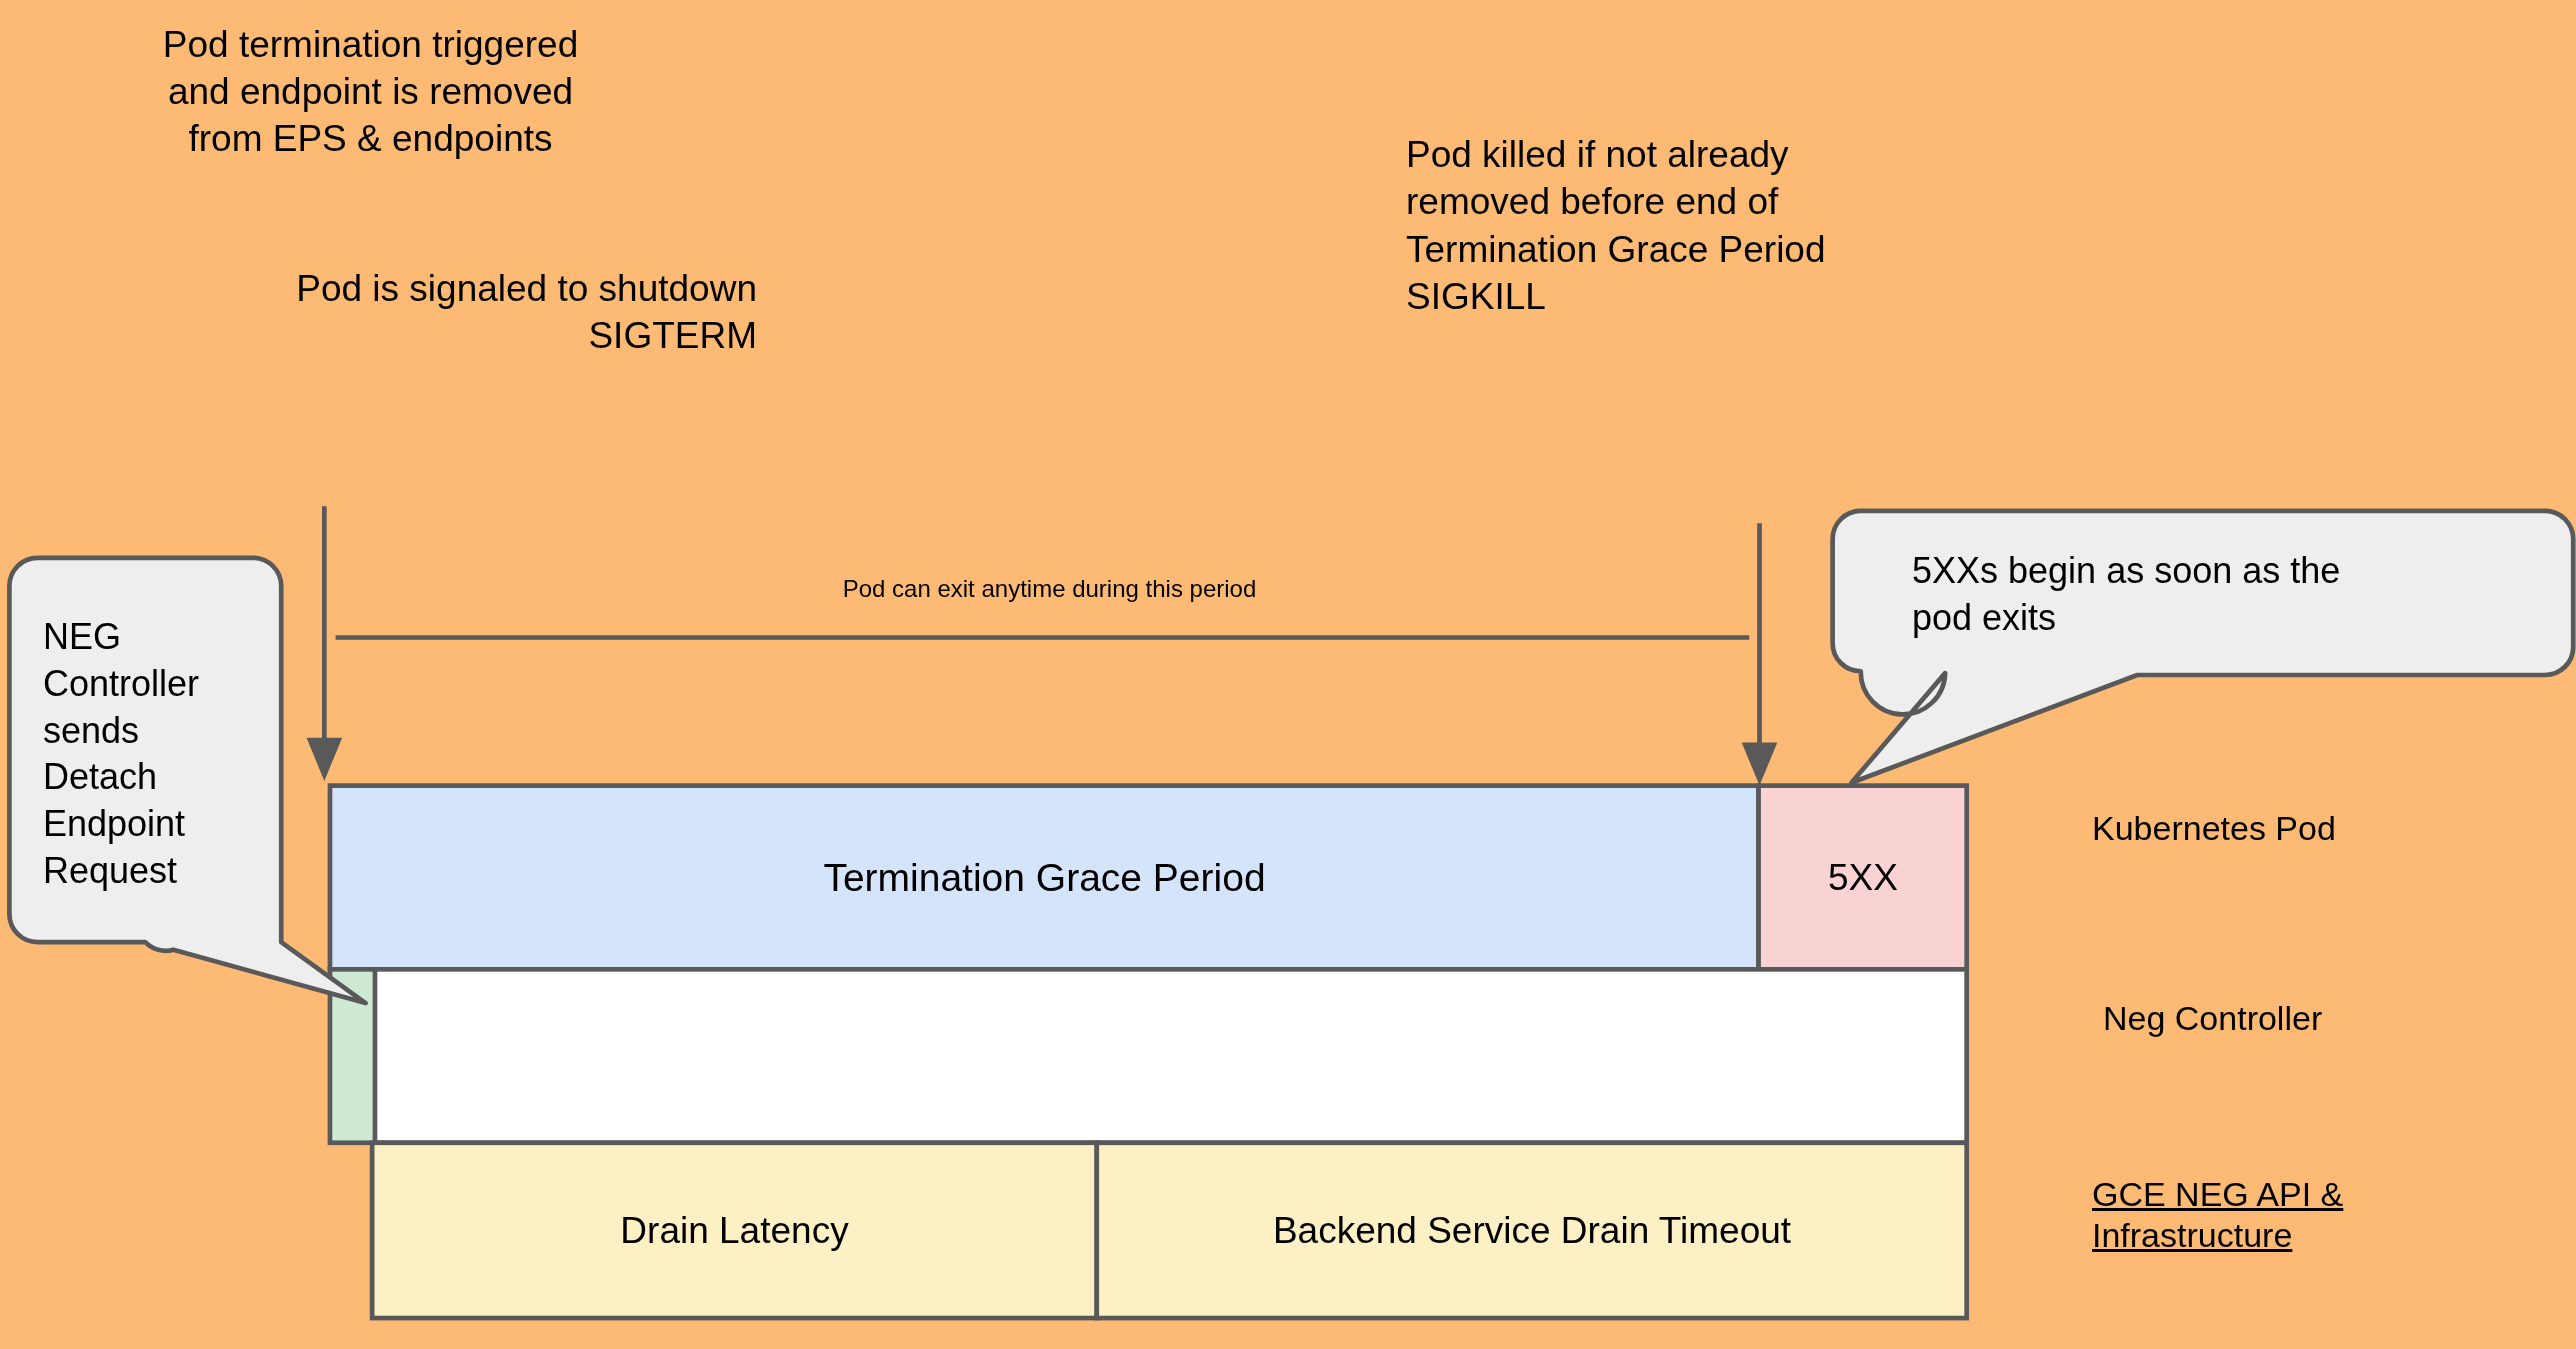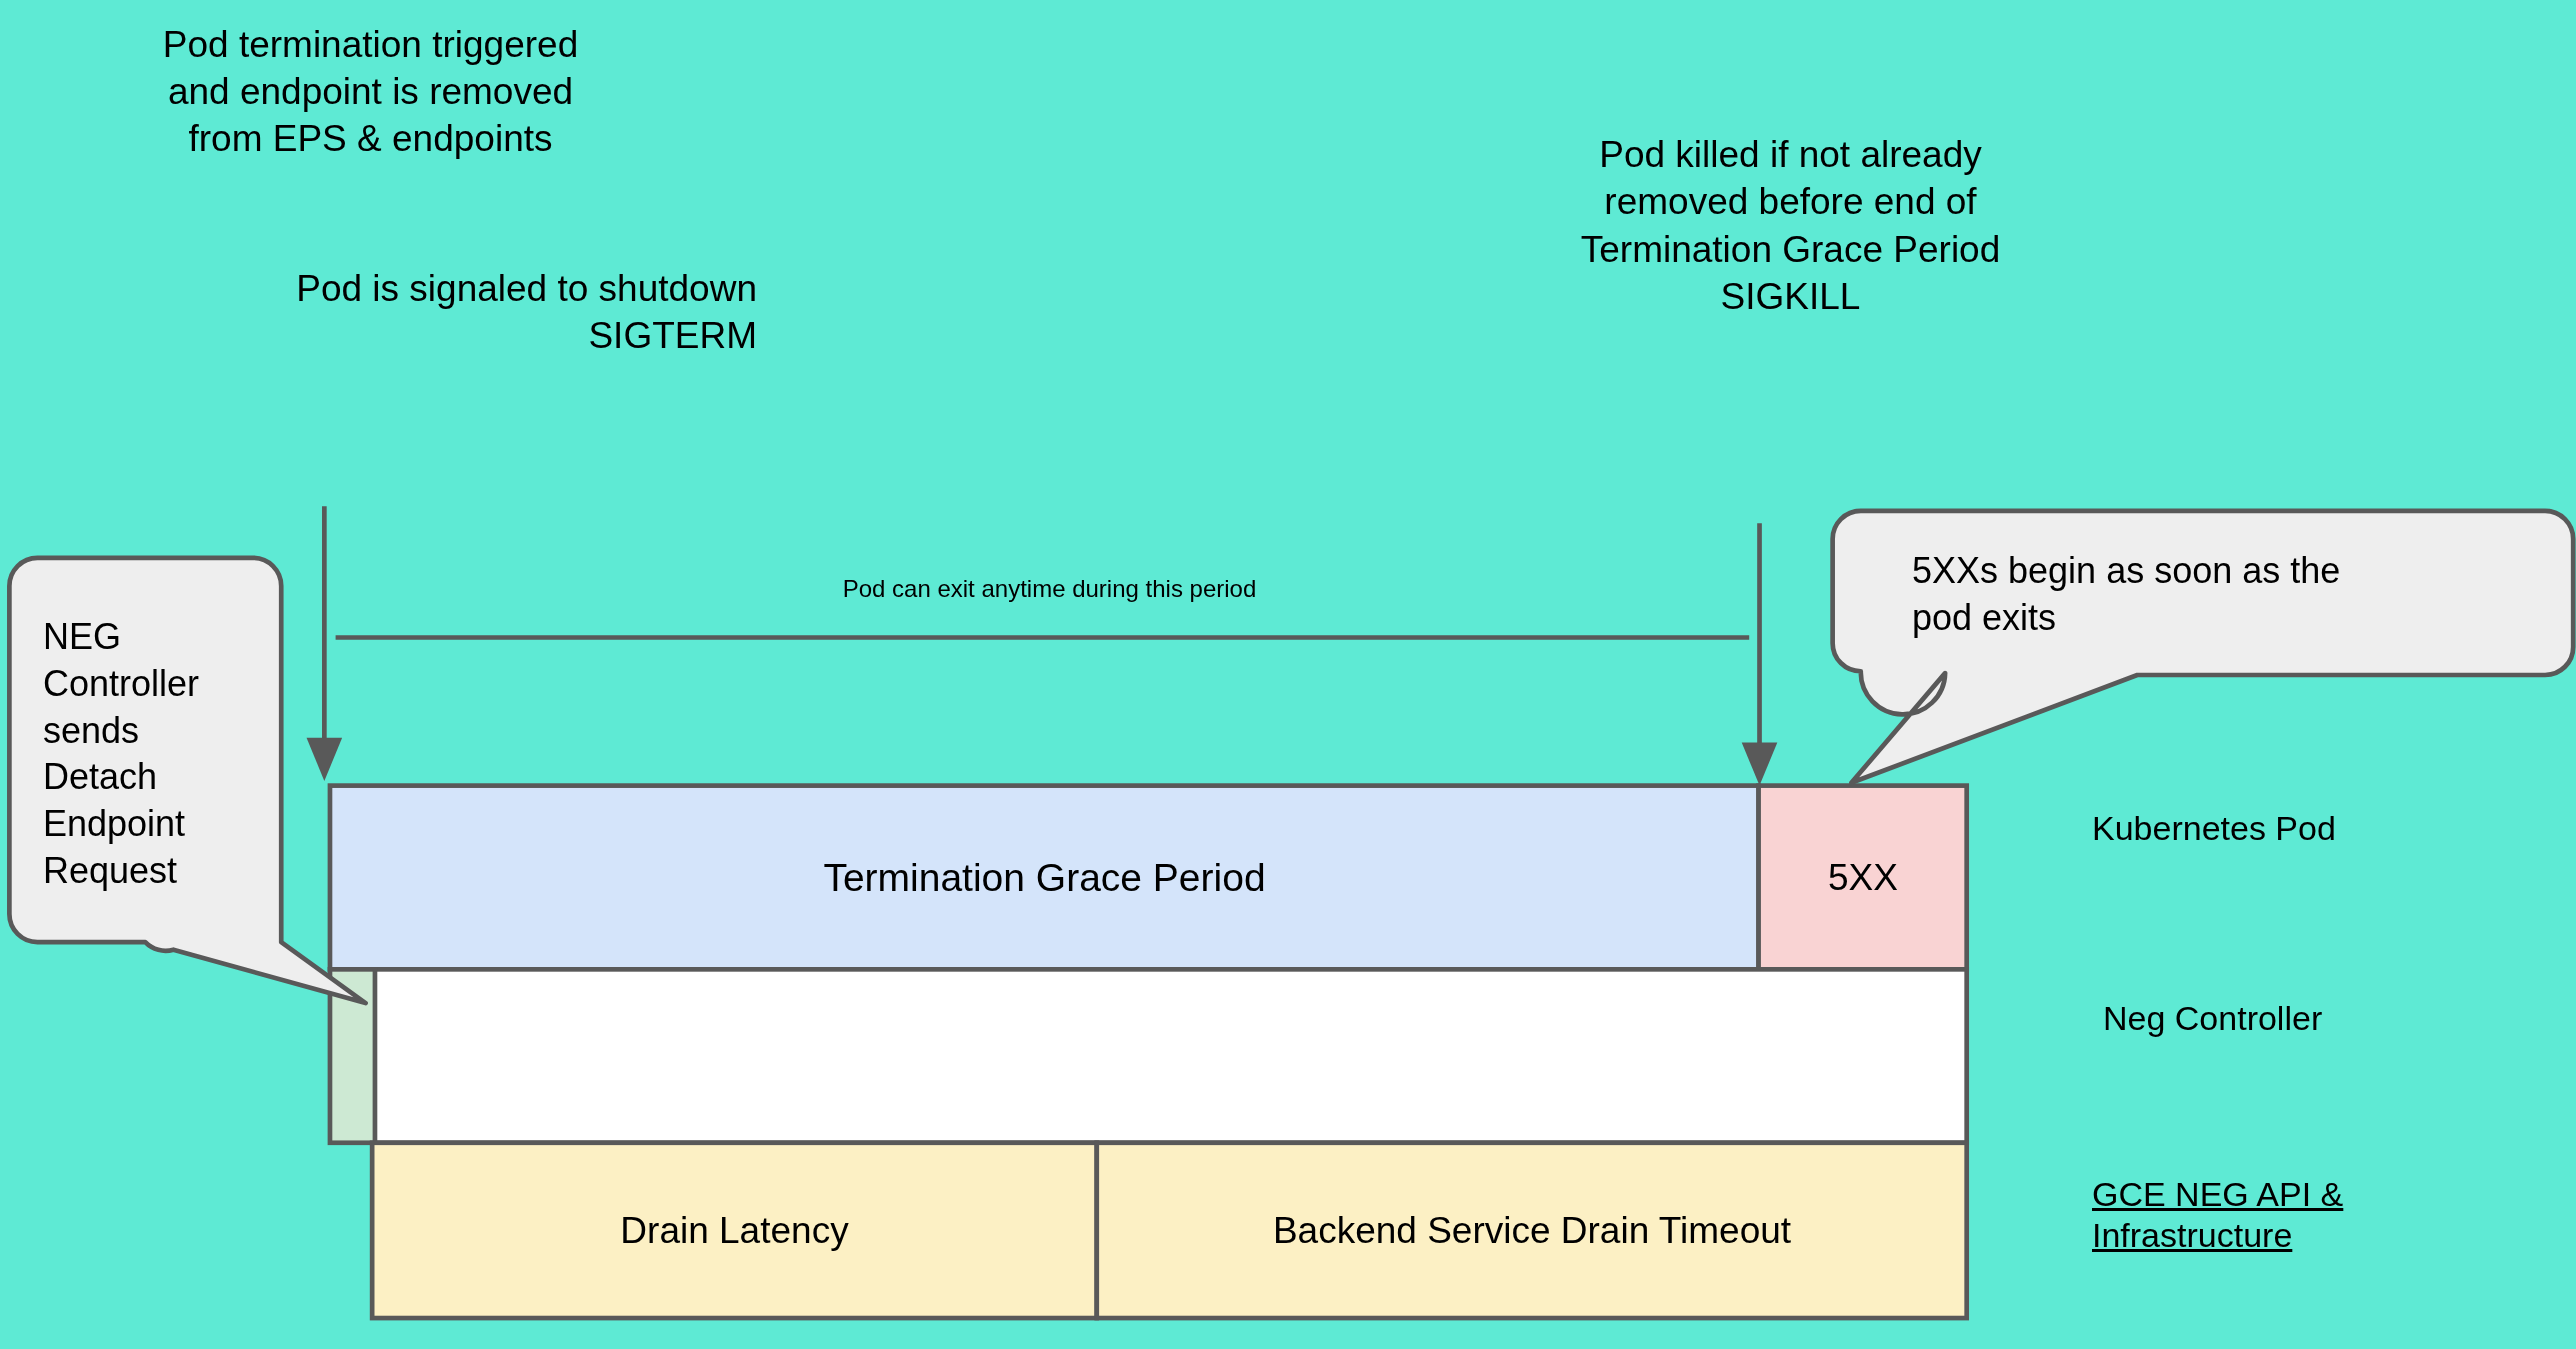--- a/index.html
+++ b/index.html
@@ -9,21 +9,21 @@
   }
   body {
     font-family: "Liberation Sans", sans-serif;
     color: #000000;
   }
   #stage {
     position: relative;
     width: 2576px;
     height: 1350px;
     overflow: hidden;
-    background: #5eead4;
+    background: #fdba74;
   }
 
   .txt {
     position: absolute;
     white-space: pre-line;
     color: #000000;
     line-height: 1.28;
   }
 
   
@@ -38,21 +38,21 @@
     left: 16px;
     top: 265px;
     width: 741px;
     text-align: right;
     font-size: 37px;
   }
   #note-sigkill {
     left: 1406px;
     top: 131px;
     width: 769px;
-    text-align: center;
+    text-align: left;
     font-size: 37px;
   }
 
   
   #period-label {
     left: 337px;
     top: 574px;
     width: 1425px;
     text-align: center;
     font-size: 24px;

